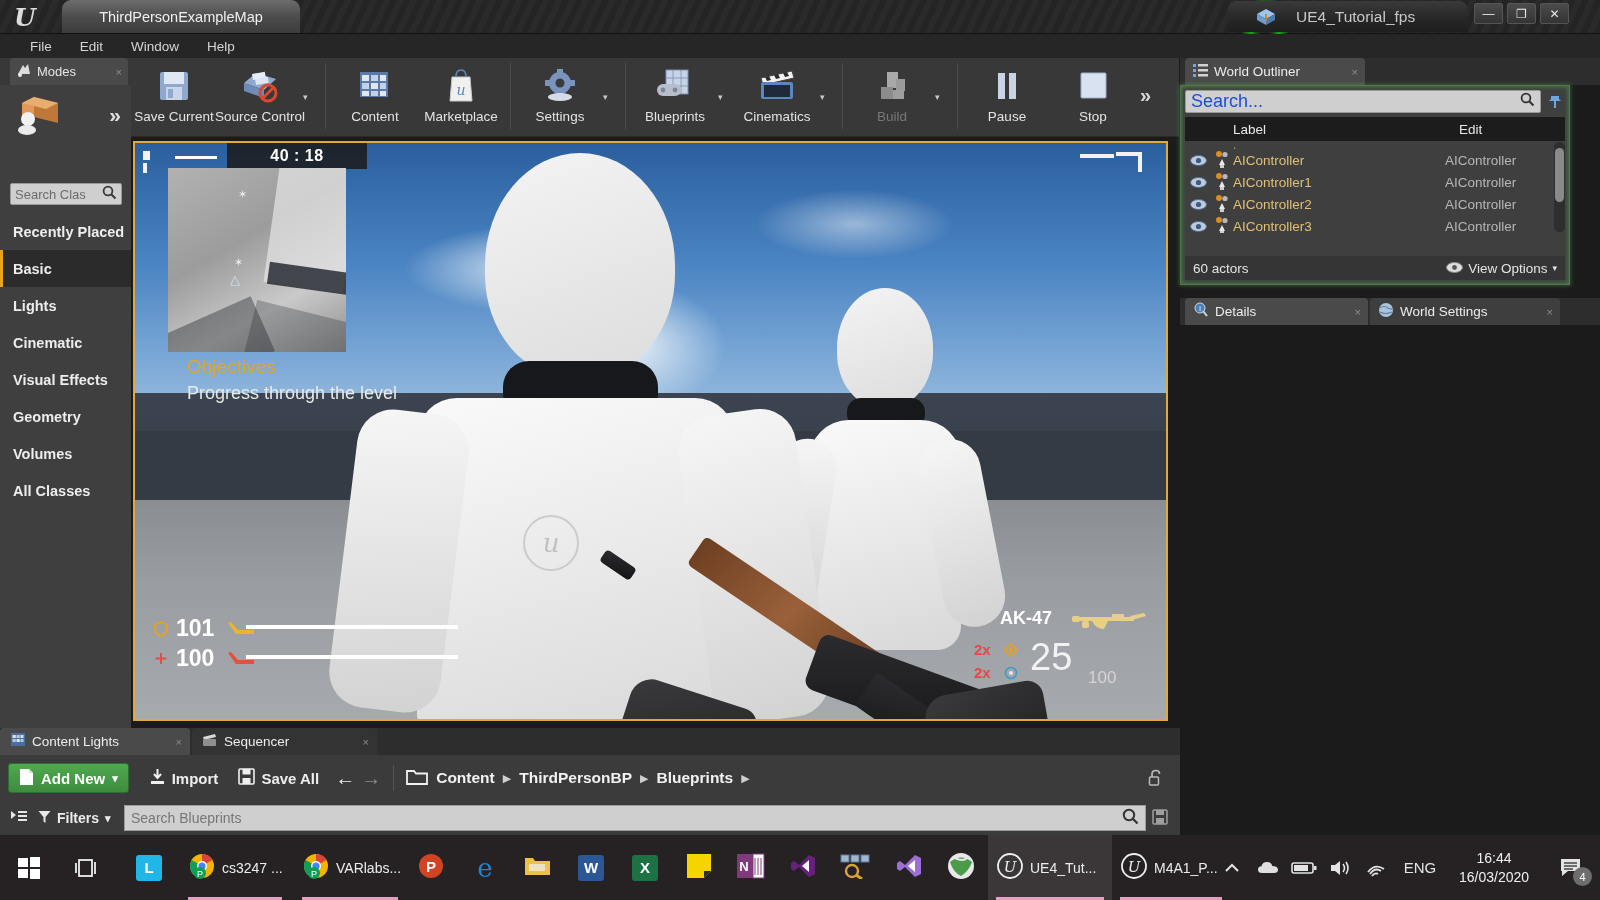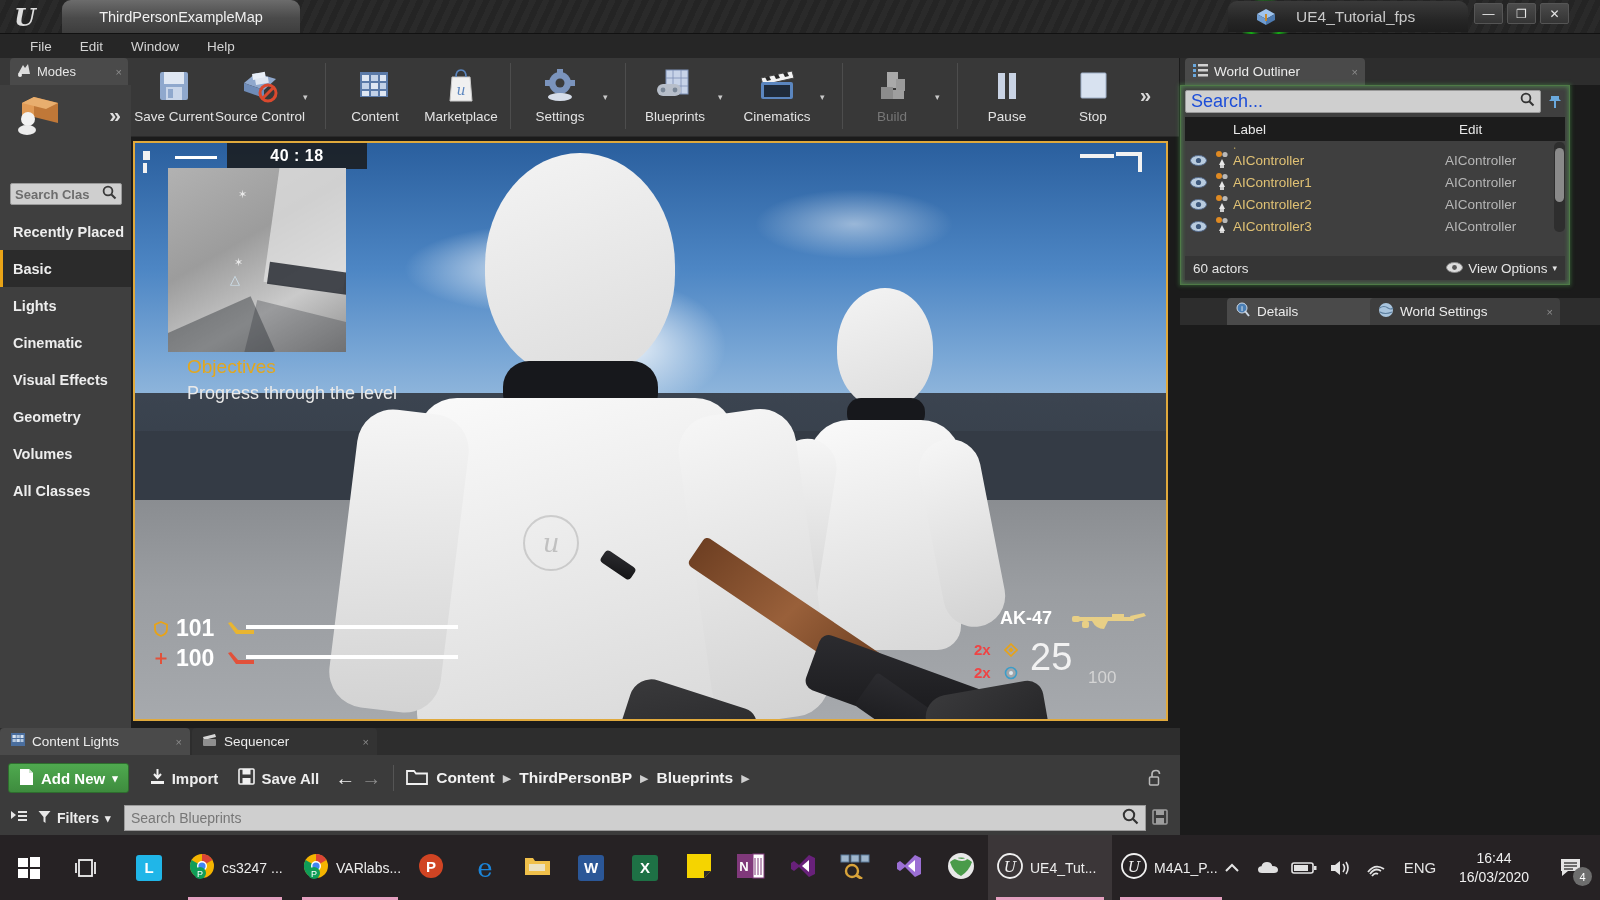--- a/index.html
+++ b/index.html
@@ -77,21 +77,21 @@
   }
   .modes-tab .lbl { color: #e6e6e6; font-size: 13px; }
   .modes-tab .xx { position: absolute; right: 6px; color: #8d8d8d; font-size: 11px; }
   .modes-body { position: absolute; left: 0; top: 27px; width: 131px; bottom: 0; background: #3f3f3f; }
   .mode-icons { position: relative; height: 58px; }
   .cube-icon { position: absolute; left: 14px; top: 8px; width: 52px; height: 44px; }
   .chev2 { position: absolute; right: 10px; top: 18px; color: #e0e0e0; font-size: 21px; font-weight: bold; }
   .search-class {
     position: absolute; left: 10px; top: 98px; width: 112px; height: 22px;
     background: #cfcfcf; border: 1px solid #9a9a9a; border-radius: 2px;
-    display: flex; align-items: center; padding: 0 4px; font-weight: bold;
+    display: flex; align-items: center; padding: 0 4px;
   }
   .search-class .txt { color: #6d6d6d; font-size: 13px; flex: 1; overflow: hidden; white-space: nowrap; }
   .cat-list { position: absolute; left: 0; top: 128px; width: 131px; }
   .cat {
     height: 37px; display: flex; align-items: center; padding-left: 13px;
     color: #ededed; font-size: 14.5px; font-weight: bold; position: relative;
   }
   .cat.sel { background: #2b2b2b; }
   .cat.sel::before { content:""; position:absolute; left:0; top:0; bottom:0; width:3px; background:#e8a317; }
 
@@ -233,21 +233,21 @@
     display:flex; align-items:center; justify-content:space-between; padding:0 8px;
   }
   .ol-foot .a { color:#e4e4e4; font-size:13.5px; }
   .ol-foot .b { color:#e4e4e4; font-size:13.5px; display:flex; align-items:center; gap:5px;}
 
   .details-tabrow { position:absolute; left:1180px; top:298px; width:420px; height:27px; background:#2d2d2d; }
   .dtab {
     position:absolute; top:0; height:27px; background:#4a4a4a; border-radius:4px 4px 0 0;
     display:flex; align-items:center; gap:6px; padding-left:8px;
   }
-  .dtab.t1 { left:5px; width:183px;margin-left:42px; }
+  .dtab.t1 { left:5px; width:183px; }
   .dtab.t2 { left:190px; width:190px; background:#3e3e3e; }
   .dtab .lbl { color:#ececec; font-size:13.5px; }
   .dtab .xx { position:absolute; right:7px; color:#8d8d8d; font-size:11px; }
   .details-body {
     position:absolute; left:1180px; top:325px; width:420px; height:403px; background:#3b3b3b;
   }
   .details-empty { position:absolute; left:0; right:0; top:33px; text-align:center; color:#d0d0d0; font-size:14.5px; }
 
   
   .cb-tabrow { position:absolute; left:0; top:728px; width:1180px; height:27px; background:#2d2d2d; }

